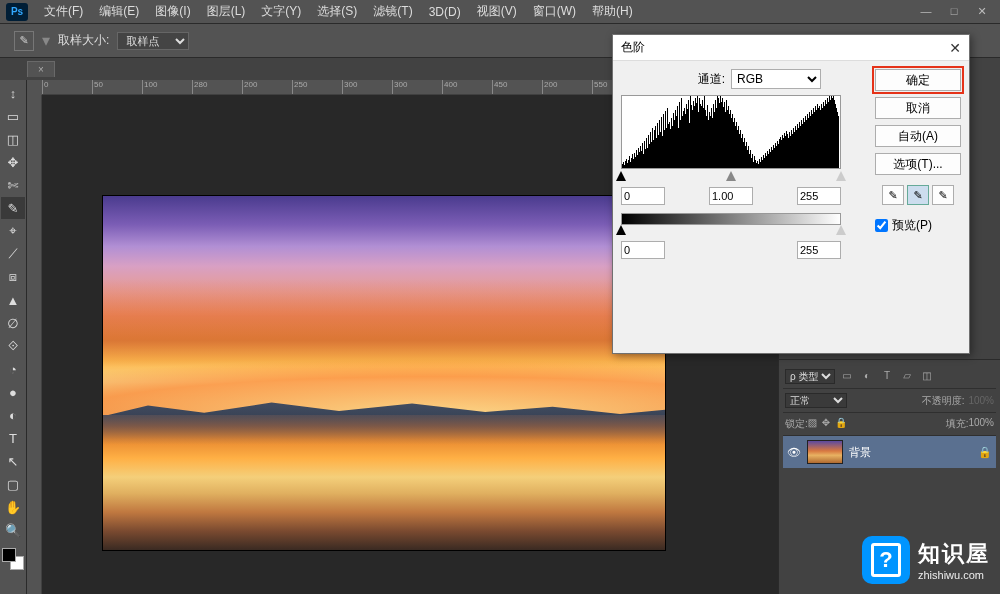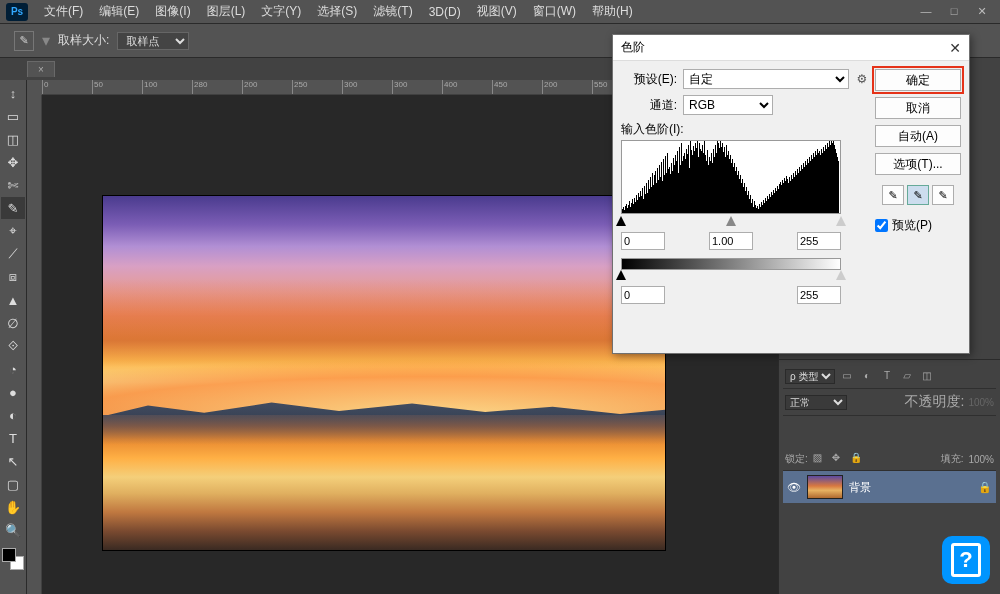--- a/index.html
+++ b/index.html
@@ -38,23 +38,23 @@
 .panels-right { width: 222px; background: #424242; border-left: 1px solid #2a2a2a; }
 .panels-right .collapsed { height: 280px; border-bottom: 1px solid #2a2a2a; }
 .layers-panel { padding: 4px; }
 .layers-panel .tabs { display: flex; gap: 10px; font-size: 11px; color: #888; padding: 2px 6px; }
 .layers-panel .tabs span:first-child { color: #fff; }
 .layers-panel .filter-row { display: flex; align-items: center; gap: 4px; padding: 4px 2px; border-bottom: 1px solid #2f2f2f; }
 .layers-panel .filter-row select { background: #3a3a3a; color: #ddd; border: 1px solid #2a2a2a; font-size: 10px; width: 50px; }
 .layers-panel .filter-row .ic { width: 16px; height: 16px; color: #aaa; font-size: 10px; text-align: center; line-height: 16px; }
 .layers-panel .blend-row { display: flex; align-items: center; gap: 4px; padding: 4px 2px; border-bottom: 1px solid #2f2f2f; }
 .layers-panel .blend-row select { background: #3a3a3a; color: #ddd; border: 1px solid #2a2a2a; font-size: 10px; width: 62px; }
-.layers-panel .blend-row .lbl { color: #aaa; font-size: 14px; margin-left: auto; }
+.layers-panel .blend-row .lbl { color: #aaa; font-size: 10px; margin-left: auto; }
 .layers-panel .blend-row .val { color: #666; font-size: 10px; }
-.layers-panel .lock-row { display: flex; align-items: center; gap: 5px; padding: 4px 2px; border-bottom: 1px solid #2f2f2f; color: #aaa; font-size: 10px; margin-top: 32px; }
+.layers-panel .lock-row { display: flex; align-items: flex-start; padding: 4px 2px; border-bottom: 1px solid #2f2f2f; color: #aaa; font-size: 10px; }
 .layers-panel .lock-row .ic { width: 14px; height: 14px; color: #aaa; font-size: 10px; }
 .layers-panel .lock-row .lbl2 { margin-left: auto; }
 .layer-item { display: flex; align-items: center; gap: 6px; padding: 4px; background: #5a7090; color: #fff; font-size: 11px; }
 .layer-item .eye { width: 14px; text-align: center; }
 .layer-item .thumb { width: 36px; height: 24px; background: linear-gradient(180deg, #5b4aa0 0%, #d87840 45%, #e8b262 65%, #b06a30 100%); border: 1px solid #222; }
 .layer-item .lock { margin-left: auto; width: 14px; color: #ddd; }
 .dialog { position: absolute; left: 612px; top: 34px; width: 358px; height: 320px; background: #f0f0f0; border: 1px solid #707070; box-shadow: 2px 2px 8px rgba(0,0,0,0.4); }
 .dialog .titlebar { height: 26px; background: #fff; display: flex; align-items: center; padding: 0 8px; border-bottom: 1px solid #ddd; font-size: 12px; }
 .dialog .titlebar .x { margin-left: auto; font-size: 14px; color: #333; }
 .dialog .body { display: flex; padding: 8px; gap: 6px; }
@@ -216,30 +216,24 @@
   </div>
 </div>
 
 <div class="dialog">
   <div class="titlebar">
     <span>色阶</span>
     <span class="x">✕</span>
   </div>
   <div class="body">
     <div class="left">
-      <div class="row">
-        <span class="lab">预设(E):</span>
-        <select><option>自定</option></select>
-        <span class="gear">⚙</span>
-      </div>
-      <div class="row" style="justify-content:flex-start">
+      <div class="row" style="justify-content:center">
         <span class="lab">通道:</span>
         <select style="flex:0 0 90px"><option>RGB</option></select>
       </div>
-      <div class="section-lab">输入色阶(I):</div>
       <div class="histogram" id="histogram">
           <div style="height: 4px;"></div>
           <div style="height: 6px;"></div>
           <div style="height: 3px;"></div>
           <div style="height: 7px;"></div>
           <div style="height: 9px;"></div>
           <div style="height: 5px;"></div>
           <div style="height: 8px;"></div>
           <div style="height: 12px;"></div>
           <div style="height: 6px;"></div>
@@ -491,13 +485,17 @@
         <span>预览(P)</span>
       </label>
     </div>
   </div>
 </div>
 
 <div class="watermark">
   <div class="badge">
       <span>?</span>
     </div>
+  <div class="text">
+    <div class="cn">知识屋</div>
+    <div class="en">zhishiwu.com</div>
+  </div>
 </div>
 
 </body></html>

